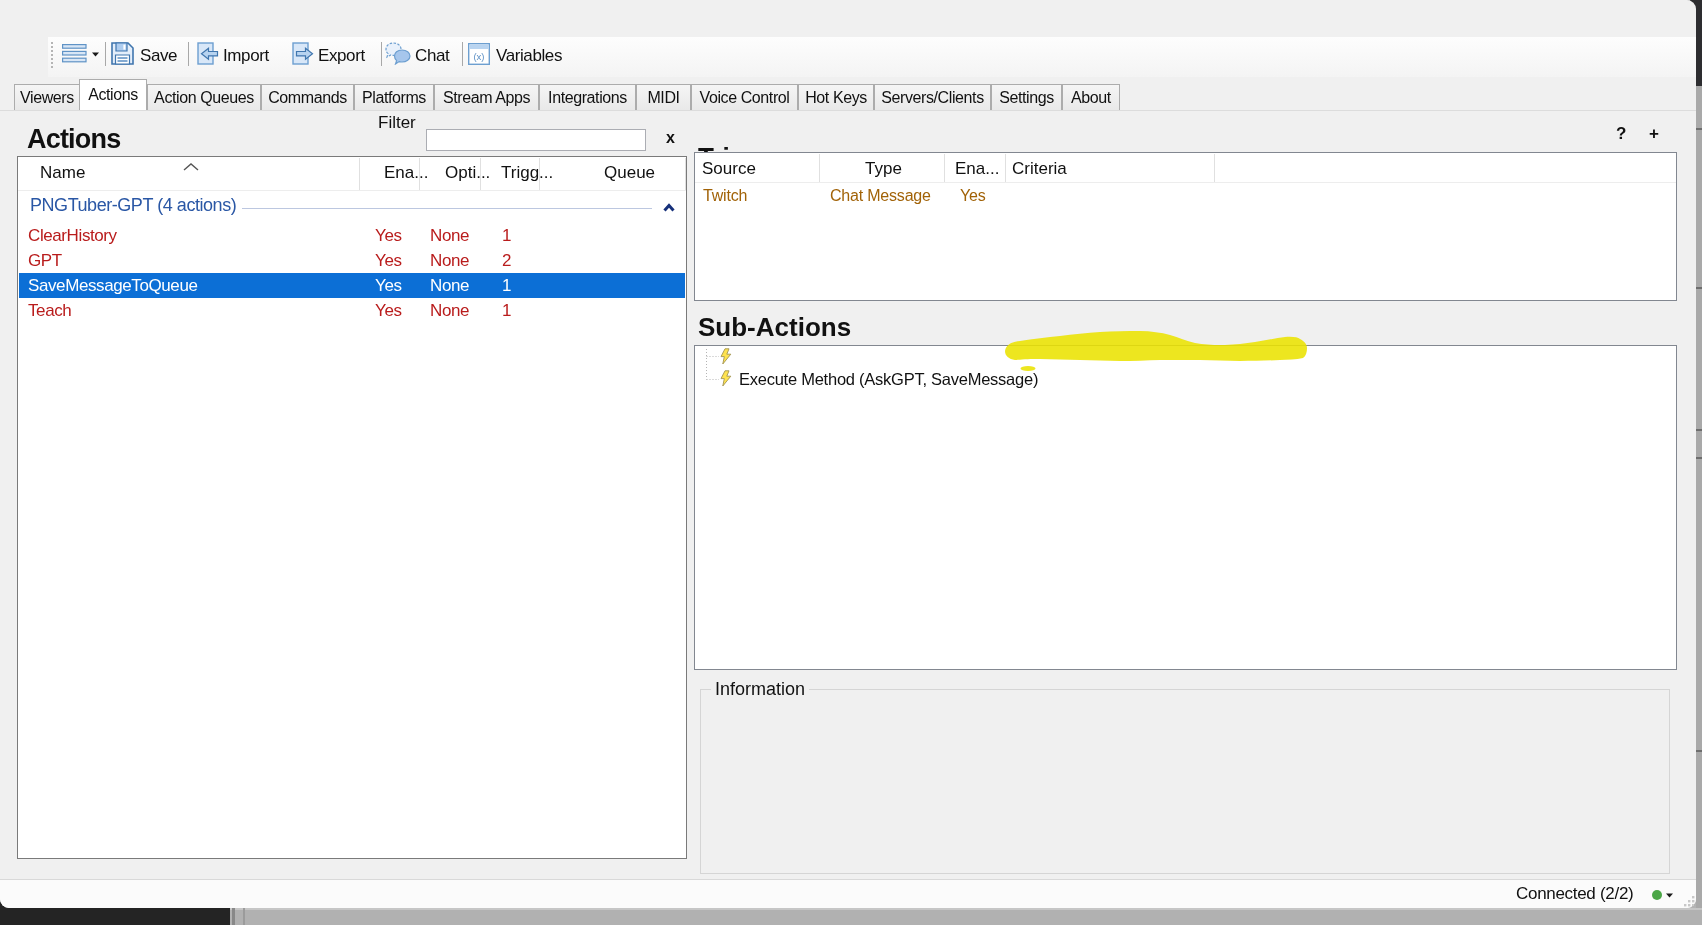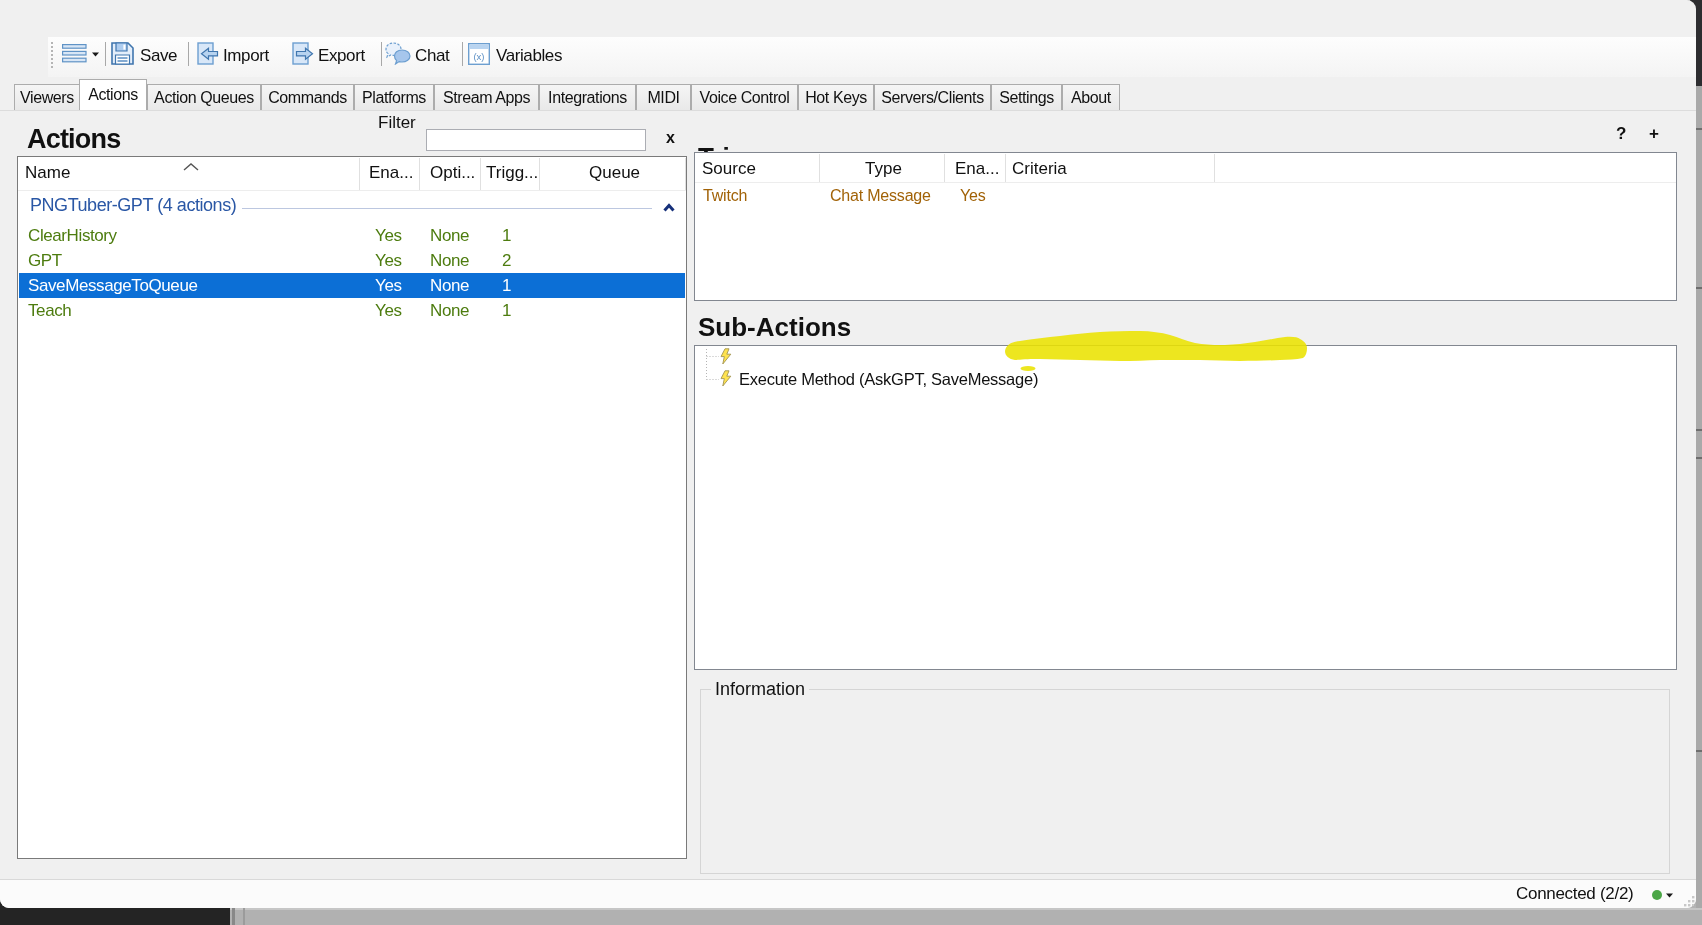--- a/index.html
+++ b/index.html
@@ -39,22 +39,22 @@
   #tab-underline { left:0px; top:110px; width:1696px; height:1px; background:#dcdcdc; }
 
   
   #lbl-actions { left:27px; top:124px; font-size:27px; letter-spacing:-0.8px; font-weight:bold; color:#111; }
   #lbl-filter { left:378px; top:113px; font-size:17px; color:#111; }
   #filterbox { left:426px; top:129px; width:220px; height:22px; background:#fff; border:1px solid #abadb3; }
   #lbl-x { left:666px; top:129px; font-size:16px; font-weight:bold; color:#111; }
 
   #table { left:17px; top:156px; width:670px; height:703px; background:#fff; border:1px solid #7a7a7a; }
   .colsep { position:absolute; top:1px; width:1px; height:32px; background:#e0e0e0; }
-  .th { position:absolute; top:6px; font-size:17px; color:#111; }
-  .row { position:absolute; left:1px; width:666px; height:25px; font-size:17px; letter-spacing:-0.4px; line-height:25px; color:#4d7c0f; }
+  .th { position:absolute; top:6px; font-size:17px; color:#111;margin-left:15px; }
+  .row { position:absolute; left:1px; width:666px; height:25px; font-size:17px; letter-spacing:-0.4px; line-height:25px; color:#b91c1c; }
   .cell { position:absolute; top:0px; }
   #grouprow { position:absolute; left:1px; top:36px; width:666px; height:30px; }
   #grouptext { position:absolute; left:11px; top:2px; font-size:18px; letter-spacing:-0.45px; color:#2a57a5; }
   #groupline { position:absolute; left:223px; top:15px; width:410px; height:1px; background:#bcc7e0; }
   #selrow { background:#0c6fd6; color:#fff; }
 
   
   #lbl-triggers { left:698px; top:117px; font-size:26px; font-weight:bold; color:#111;margin-top:25px; }
   #lbl-q { left:1616px; top:124px; font-size:17px; font-weight:bold; color:#111; }
   #lbl-plus { left:1649px; top:124px; font-size:17px; font-weight:bold; color:#111; }

